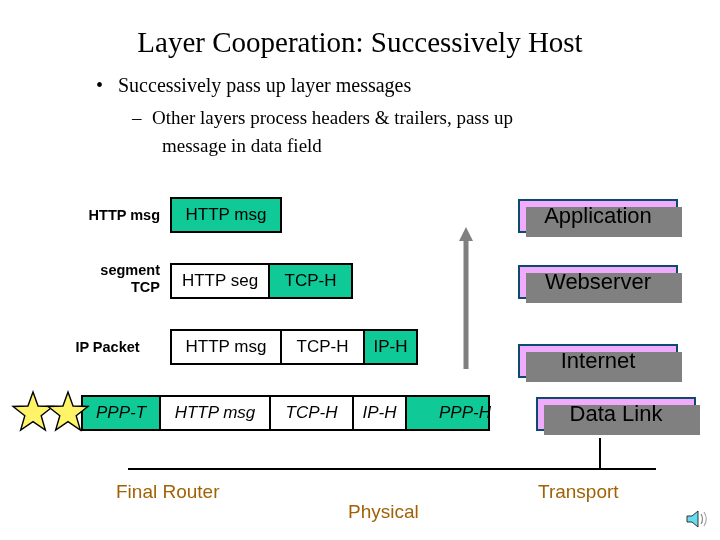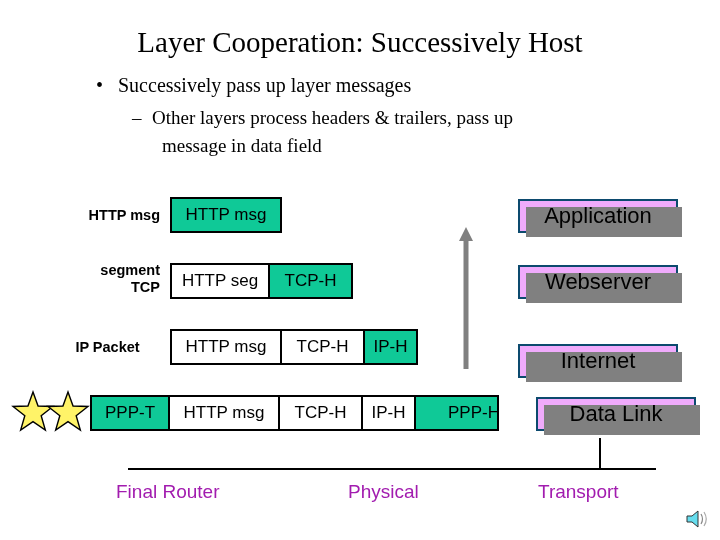--- a/index.html
+++ b/index.html
@@ -159,21 +159,21 @@
     top: 438px;
     width: 2px;
     height: 31px;
     background: #000000;
   }
 
   .bottom-label {
     position: absolute;
     top: 481px;
     font-size: 19px;
-    color: #a21caf;
+    color: #a16207;
     white-space: nowrap;
   }
 
   #speaker-icon {
     position: absolute;
     left: 685px;
     top: 508px;
     width: 26px;
     height: 22px;
   }
@@ -214,21 +214,21 @@
         <div class="seg green" style="width: 85px;">TCP-H</div>
       </div>
       <div class="row-label" style="left: 55px; top: 339px; width: 105px; text-align: center;">
         <div>IP Packet</div>
       </div>
       <div class="pdu" style="left: 170px; top: 329px;">
         <div class="seg" style="width: 112px;">HTTP msg</div>
         <div class="seg" style="width: 85px;">TCP-H</div>
         <div class="seg green" style="width: 55px;">IP-H</div>
       </div>
-      <div class="pdu" style="left: 90px; top: 395px;">
+      <div class="pdu" style="left: 81px; top: 395px; font-style: italic;">
         <div class="seg green" style="width: 80px;">PPP-T</div>
         <div class="seg" style="width: 112px;">HTTP msg</div>
         <div class="seg" style="width: 85px;">TCP-H</div>
         <div class="seg" style="width: 55px;">IP-H</div>
         <div class="seg green" style="width: 85px; padding-left: 35px;">PPP-H</div>
       </div>
     </div>
 
   <div id="layers-host">
       <div class="layer-box" style="left: 518px; top: 199px;">
@@ -252,21 +252,21 @@
       <svg class="star" viewBox="0 0 46 46" width="46" height="46" style="left: 45px; top: 390px;">
         <polygon points="23.00,2.00 28.05,16.04 42.97,16.51 31.18,25.66 35.34,39.99 23.00,31.60 10.66,39.99 14.82,25.66 3.03,16.51 17.95,16.04" fill="#FFF368" stroke="#000000" stroke-width="1.4"></polygon>
       </svg>
     </div>
 
   <div id="bottom-rule"></div>
   <div id="stub"></div>
 
   <div id="bottom-labels-host">
       <div class="bottom-label" style="left: 116px;">Final Router</div>
-      <div class="bottom-label" style="left: 348px;">Physical</div>
+      <div class="bottom-label" style="left: 348px; margin-top: 20px;">Physical</div>
       <div class="bottom-label" style="left: 538px;">Transport</div>
     </div>
 
   <svg id="speaker-icon" viewBox="0 0 26 22">
     <polygon points="2,8 7,8 13,3 13,19 7,14 2,14" fill="#66DDEE" stroke="#333333" stroke-width="1"></polygon>
     <path d="M16,6 Q19,11 16,16" stroke="#888888" stroke-width="1.2" fill="none"></path>
     <path d="M19,4 Q23.5,11 19,18" stroke="#aaaaaa" stroke-width="1.2" fill="none"></path>
   </svg>
 
 </div>

